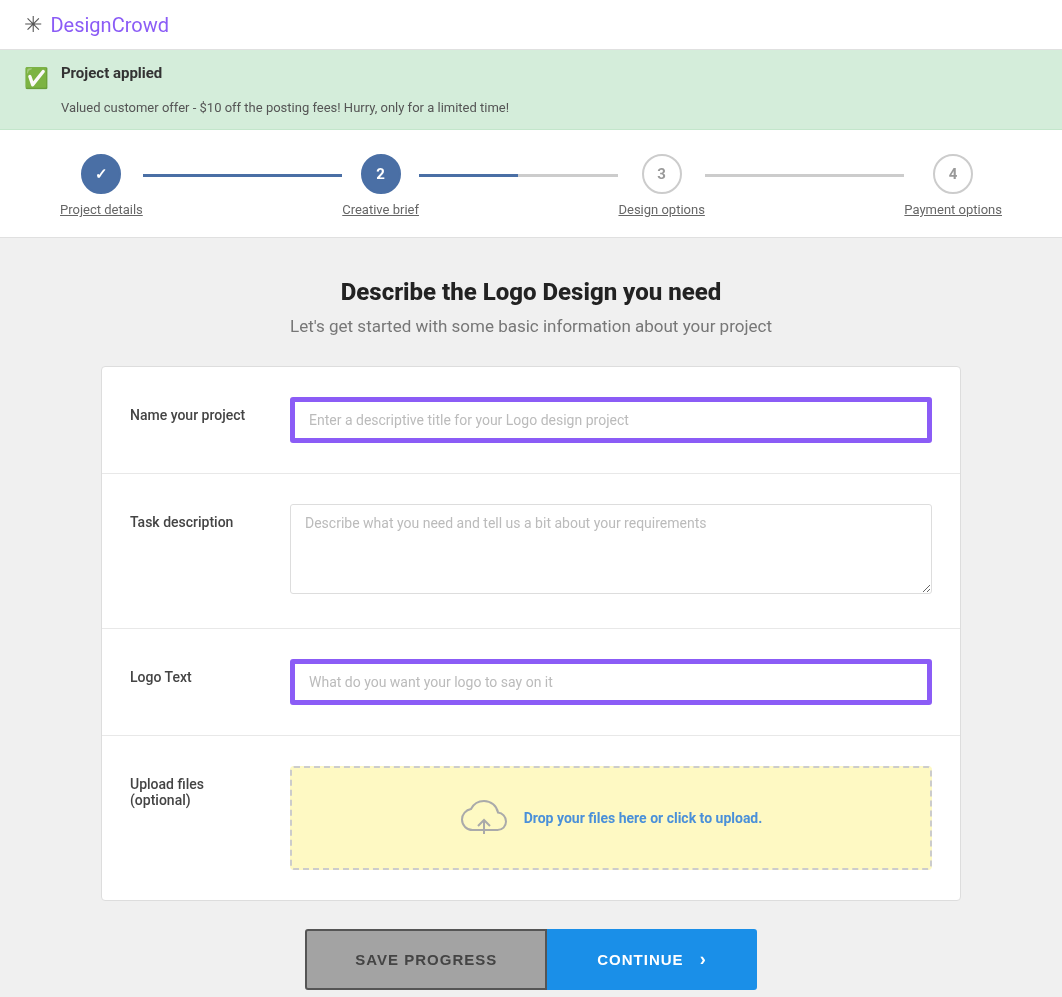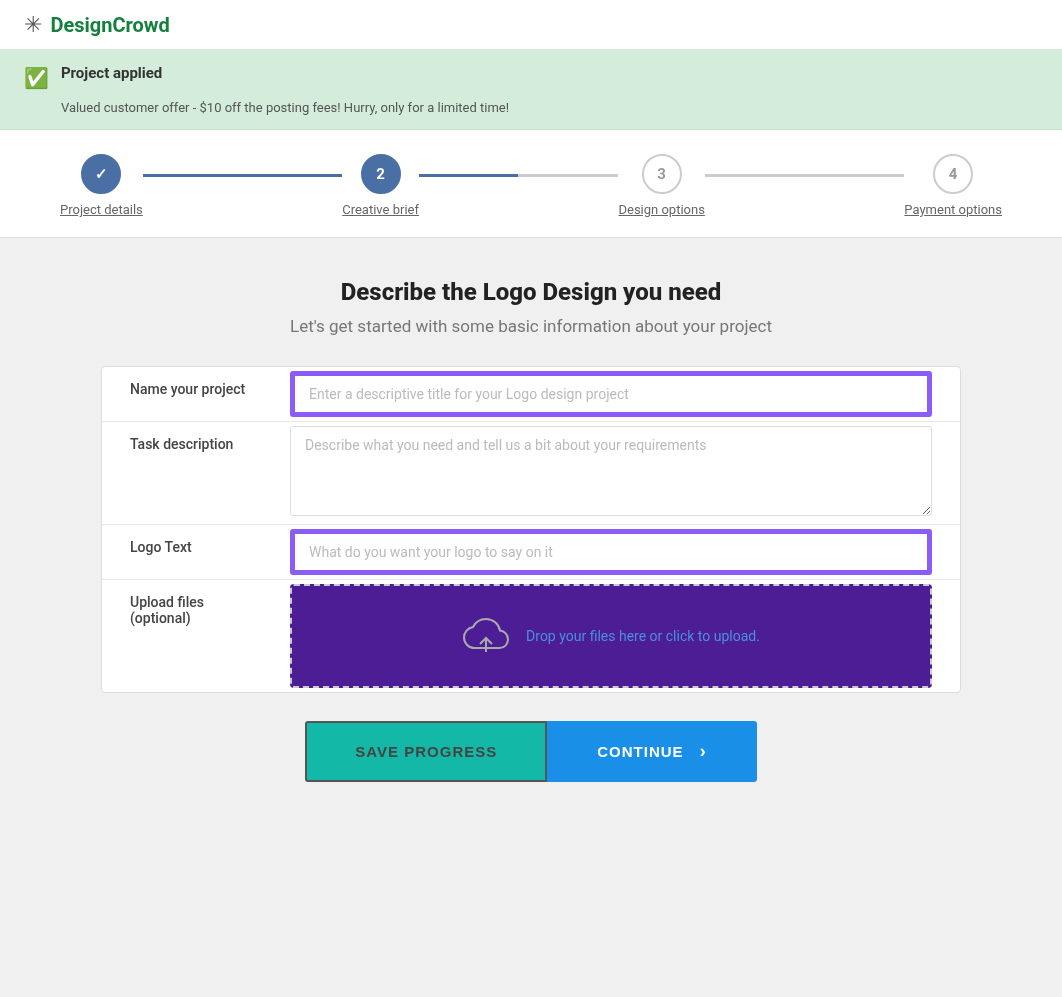--- a/index.html
+++ b/index.html
@@ -22,22 +22,22 @@
       display: flex;
       align-items: center;
       gap: 8px;
     }
     .logo-icon {
       color: #555;
       font-size: 22px;
     }
     .logo-text {
       font-size: 20px;
-      font-weight: 700;
-      color: #15803d;
+      font-weight: 400;
+      color: #8b5cf6;
     }
 
     
     .discount-banner {
       background: #d4edda;
       padding: 14px 24px;
       display: flex;
       align-items: flex-start;
       gap: 12px;
       border-bottom: 1px solid #c3e6cb;
@@ -153,21 +153,21 @@
     
     .form-card {
       background: #fff;
       border-radius: 4px;
       border: 1px solid #ddd;
       overflow: hidden;
     }
     .form-row {
       display: flex;
       align-items: flex-start;
-      padding: 4px 28px;
+      padding: 30px 28px;
       border-bottom: 1px solid #e8e8e8;
     }
     .form-row:last-child {
       border-bottom: none;
     }
     .form-label {
       width: 160px;
       min-width: 160px;
       font-size: 14px;
       color: #444;
@@ -210,38 +210,39 @@
     .upload-area {
       flex: 1;
       border: 2px dashed #ccc;
       border-radius: 4px;
       padding: 28px 20px;
       display: flex;
       align-items: center;
       justify-content: center;
       gap: 16px;
       cursor: pointer;
-      background: #4c1d95;
+      background: #fef9c3;
+      font-weight: bold;
     }
     .upload-text {
       font-size: 14px;
       color: #4a90d9;
     }
 
     
     .action-bar {
       display: flex;
       justify-content: center;
       gap: 0;
       margin-top: 28px;
       padding-bottom: 20px;
     }
     .btn-save {
       padding: 18px 48px;
-      background: #14b8a6;
+      background: #a3a3a3;
       border: 2px solid #555;
       color: #444;
       font-size: 15px;
       font-weight: 700;
       letter-spacing: 1px;
       cursor: pointer;
       border-radius: 3px 0 0 3px;
       text-transform: uppercase;
     }
     .btn-continue {

